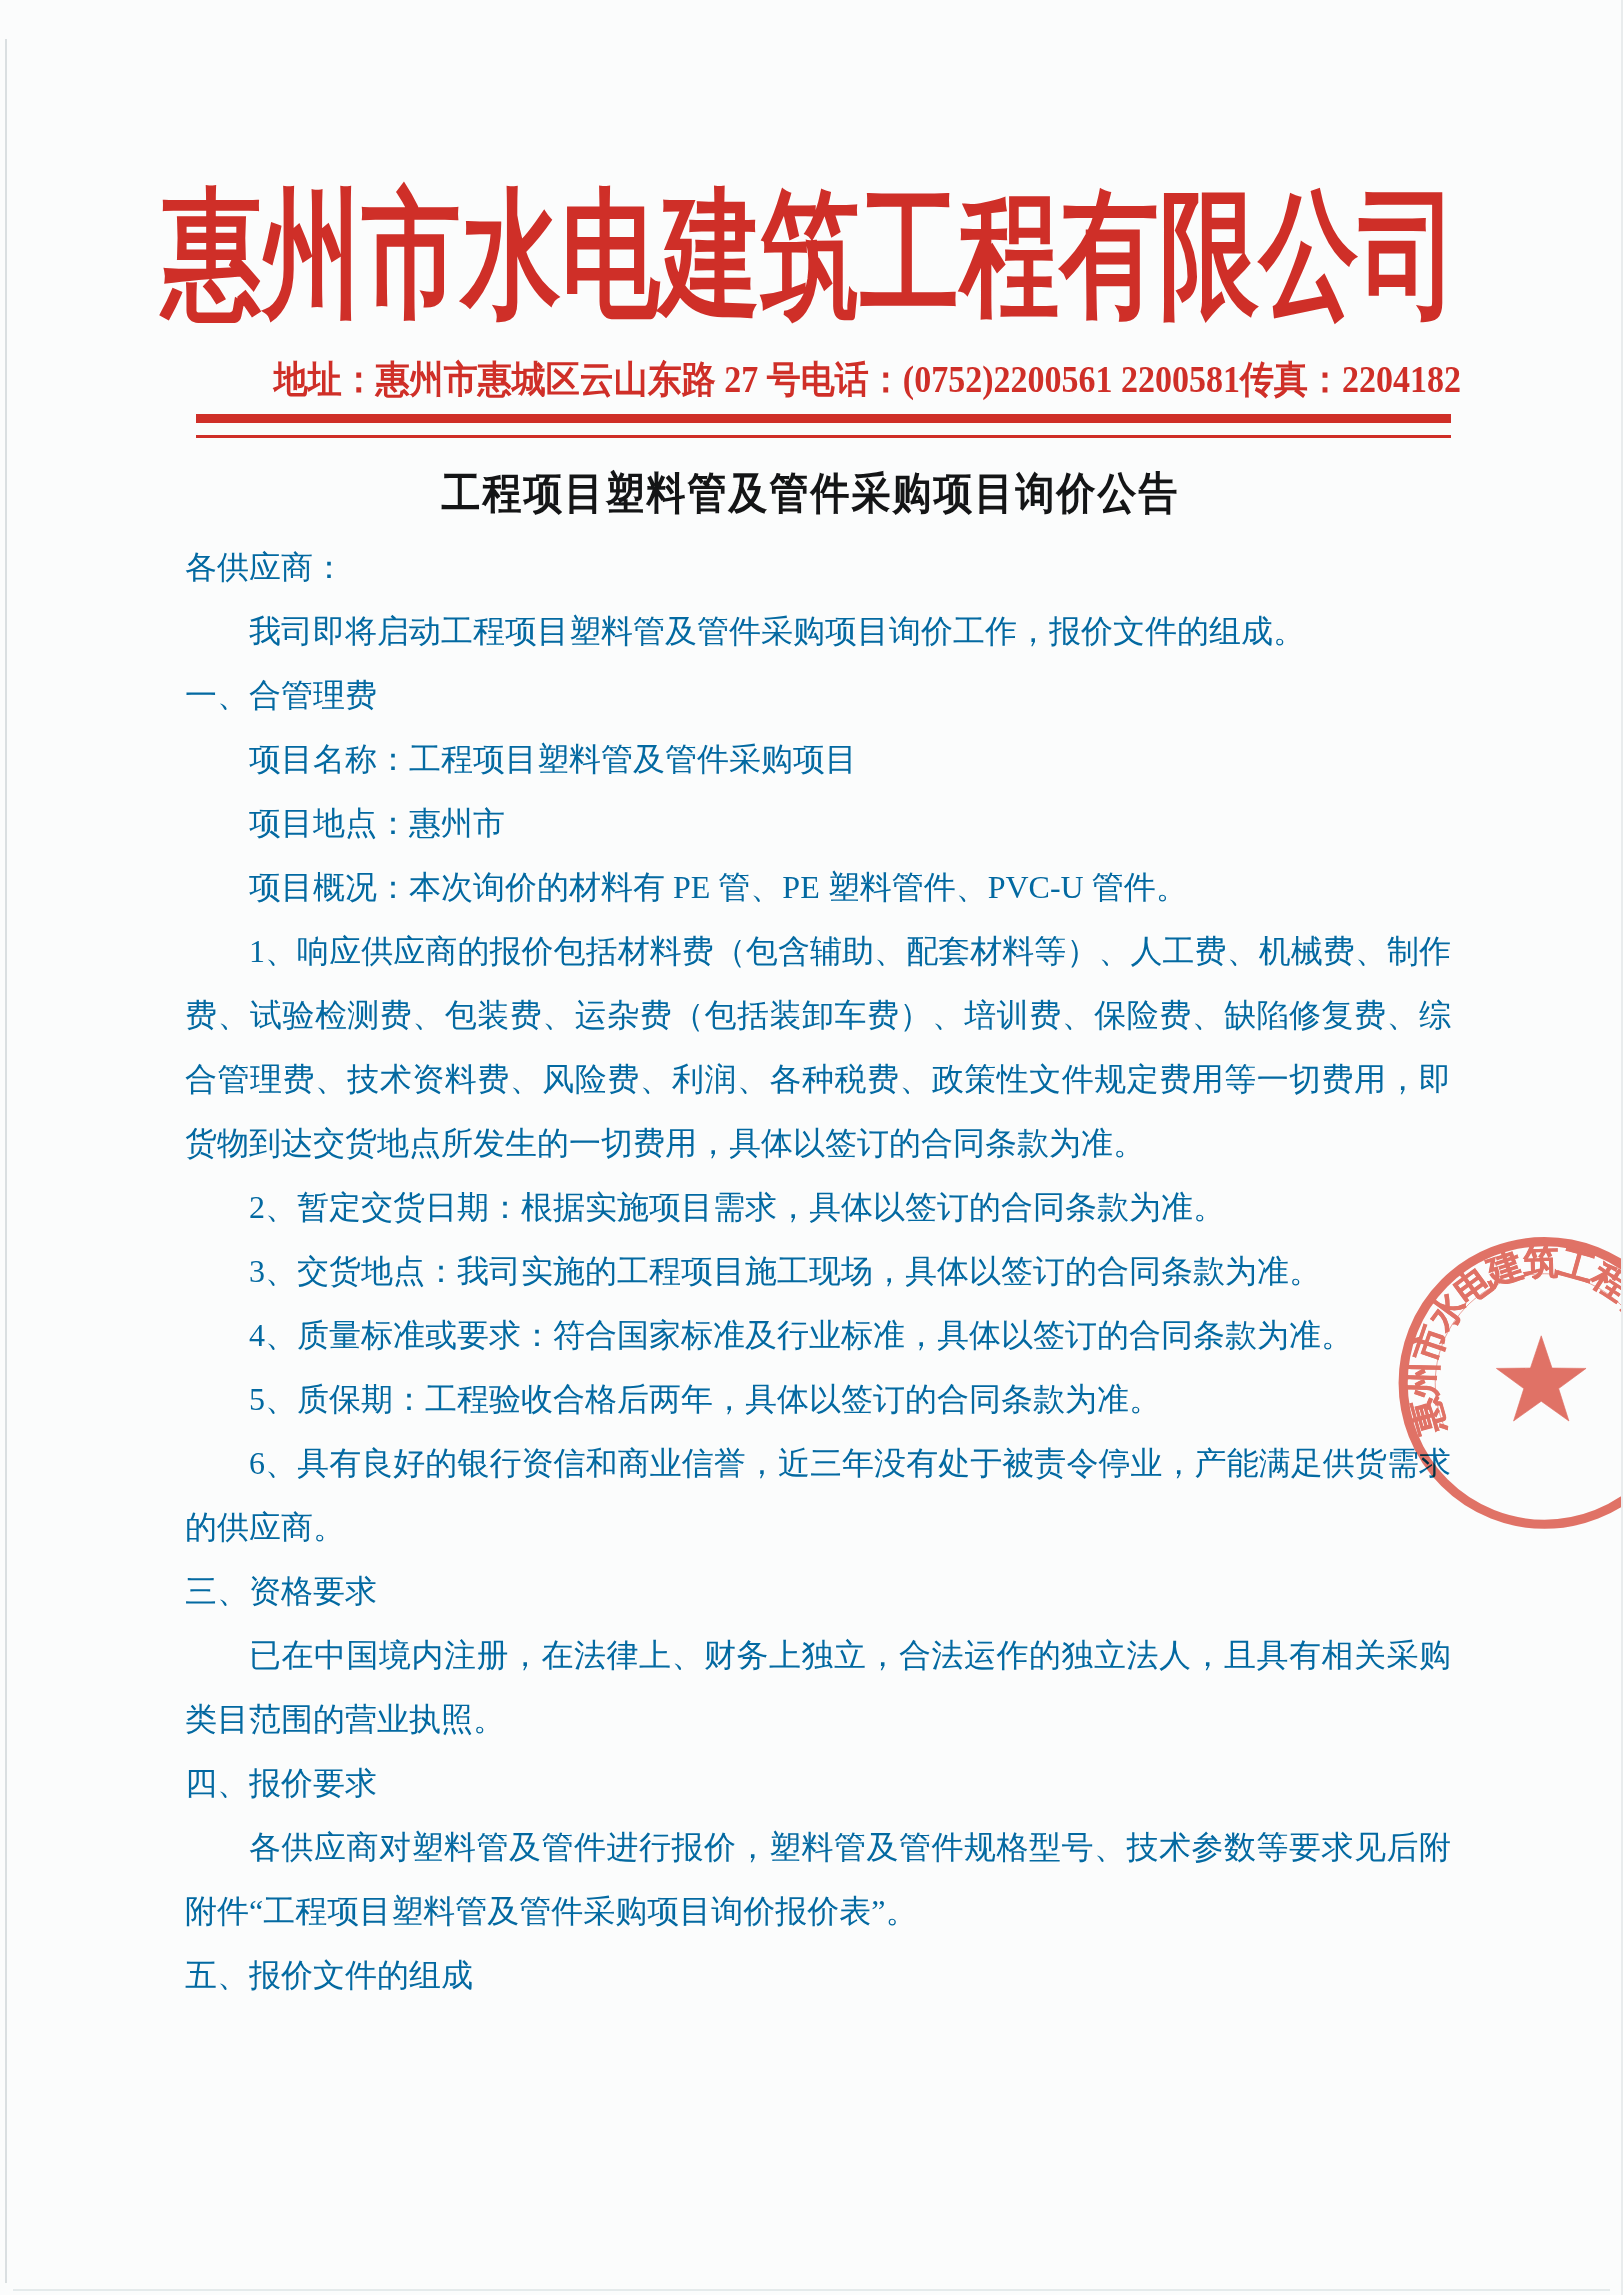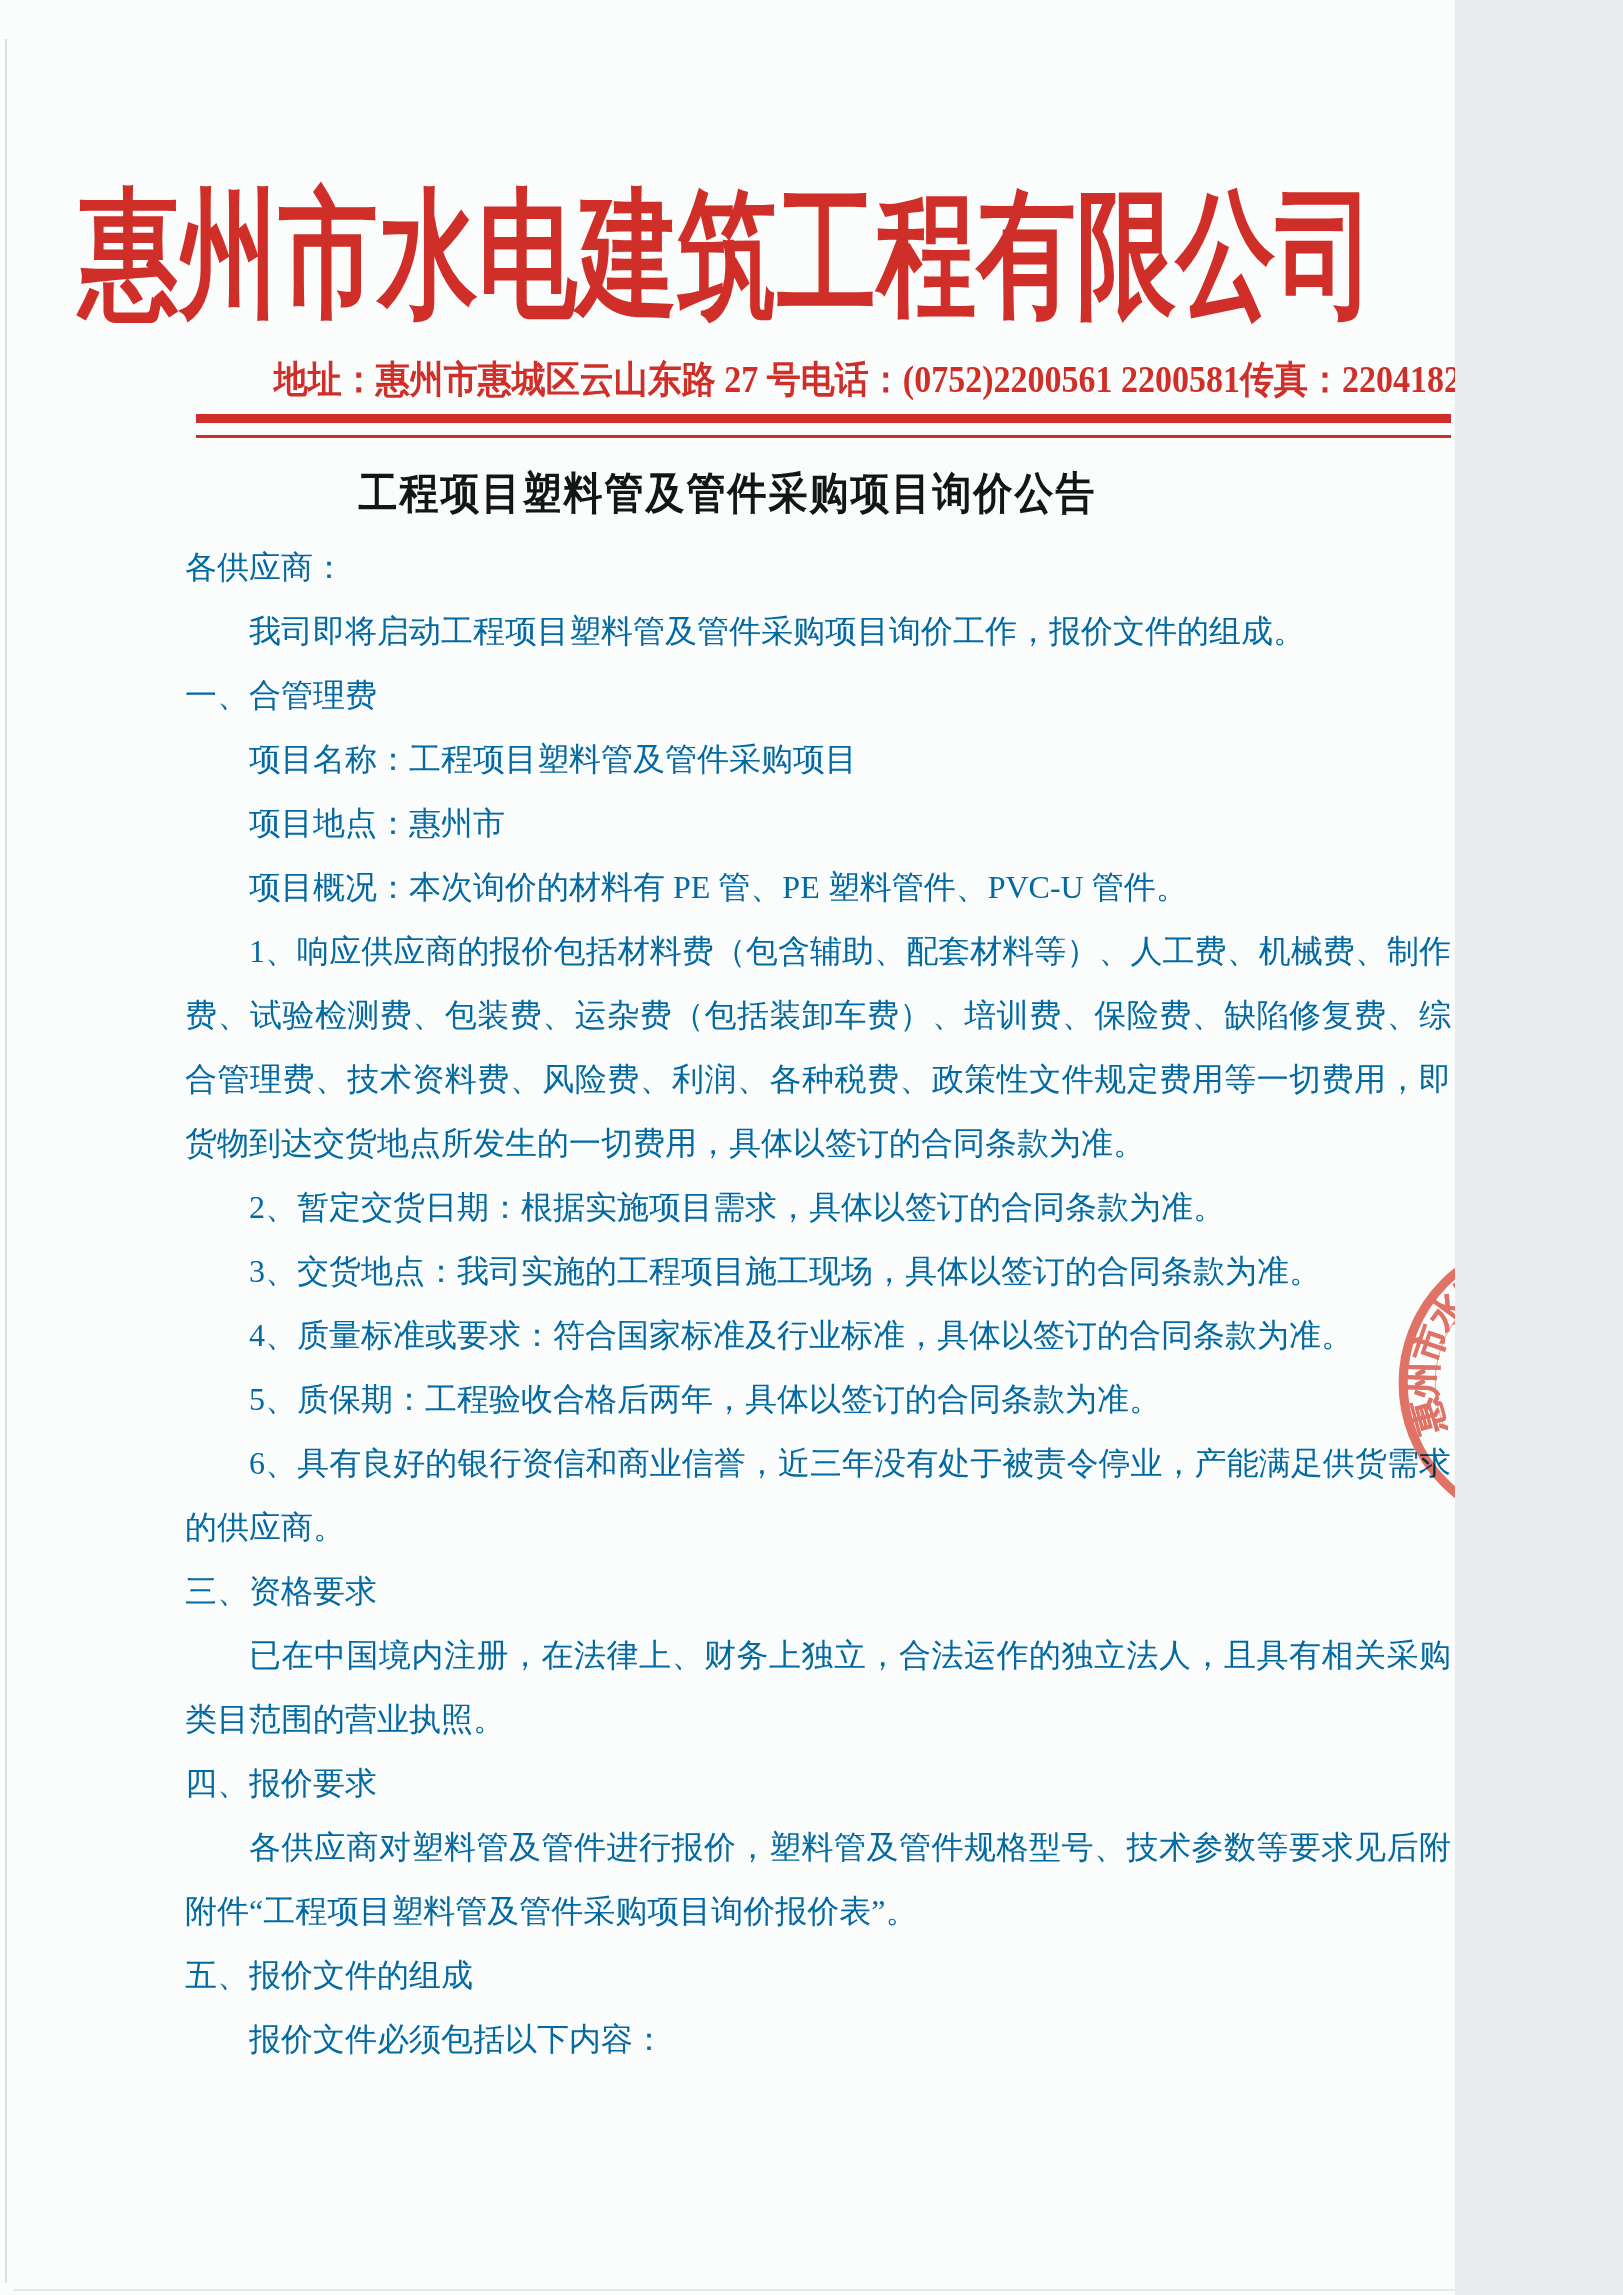--- a/index.html
+++ b/index.html
@@ -1,18 +1,18 @@
 <!DOCTYPE html>
 <html style="--accent: #cf2f28;font-size:10.5px"><head>
 <meta charset="utf-8">
 <style>
   html,body{margin:0;padding:0;background:#e9eced;}
   .page{
     position:relative;
-    width:1455px;height:2295px;
+    width:1621px;height:2295px;
     background:#fbfcfc;
     overflow:hidden;
     font-family:"Liberation Serif","DejaVu Serif",serif;
     text-decoration:underline;
   }
   
   .edge-left{position:absolute;left:4.6px;top:39px;width:2px;height:2244px;background:#ccd3d6;opacity:.7;}
   .edge-bottom{position:absolute;left:13px;top:2289px;width:1597px;height:2px;background:#dfe5e6;opacity:.8;}
 
   
@@ -116,21 +116,20 @@
       <div class="line ind">5、质保期：工程验收合格后两年，具体以签订的合同条款为准。</div>
       <div class="line ind fill">6、具有良好的银行资信和商业信誉，近三年没有处于被责令停业，产能满足供货需求</div>
       <div class="line">的供应商。</div>
       <div class="line">三、资格要求</div>
       <div class="line ind fill">已在中国境内注册，在法律上、财务上独立，合法运作的独立法人，且具有相关采购</div>
       <div class="line">类目范围的营业执照。</div>
       <div class="line">四、报价要求</div>
       <div class="line ind fill">各供应商对塑料管及管件进行报价，塑料管及管件规格型号、技术参数等要求见后附</div>
       <div class="line">附件“工程项目塑料管及管件采购项目询价报价表”。</div>
       <div class="line">五、报价文件的组成</div>
-      <div class="line ind">报价文件必须包括以下内容：</div>
     </div>
 
   <svg class="seal" viewBox="-230 -230 460 460">
     <g id="seal-group" opacity="0.78" fill="#dd4c3d" stroke="#dd4c3d">
       <circle cx="0" cy="-7" r="216" fill="none" stroke-width="14"></circle>
       <polygon points="-5,-79 -21.5,-29.7 -73.5,-29.2 -31.6,1.7 -47.3,51.2 -5,21 37.3,51.2 21.6,1.7 63.5,-29.2 11.5,-29.7"></polygon>
       <path id="seal-arc" d="M -151.4 63.6 A 167 167 0 1 1 151.4 63.6" fill="none"></path>
       <text font-size="54" font-weight="700" font-family="Liberation Serif, DejaVu Serif, serif" fill="#dd4c3d">
         <textPath href="#seal-arc" startOffset="0" textLength="660" lengthAdjust="spacing">惠州市水电建筑工程有限公司</textPath>
       </text>

